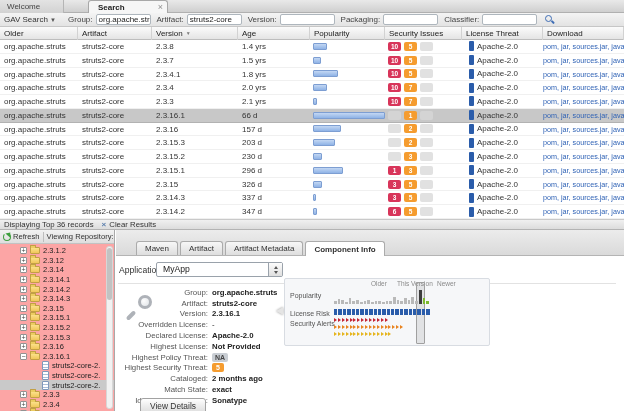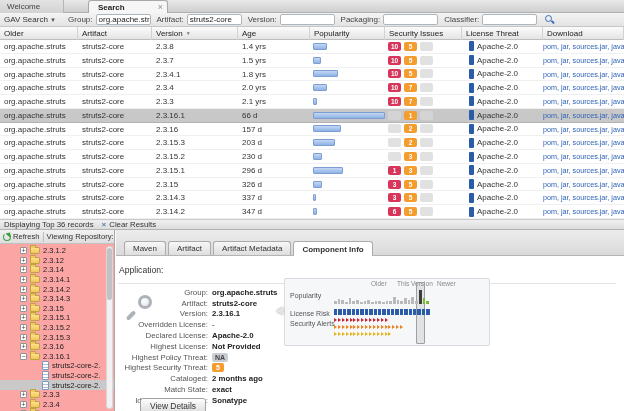--- a/index.html
+++ b/index.html
@@ -91,21 +91,21 @@
   .file{flex:none;width:7px;height:9px;margin:0 3px 0 42px;border:1px solid #7e98ba;border-radius:1px;
     background:repeating-linear-gradient(#fff 0 2px,#a9bdd6 2px 3px);}
   .tree-scroll{position:absolute;right:1px;top:16px;bottom:2px;width:7px;background:#f2f2f2;
     border:1px solid #d7d7d7;border-radius:3px;}
   .tree-scroll .thumb{position:absolute;left:0;right:0;top:1px;height:52px;background:#c2c2c2;border-radius:3px;}
 
   
   .detail-panel{position:absolute;left:116px;top:230px;right:0;bottom:0;background:#fff;overflow:hidden;}
   .dtabbar{position:absolute;left:0;top:0;right:0;height:26px;
     background:linear-gradient(#ececec,#dadada);border-bottom:1px solid #b4b4b4;
-    display:flex;align-items:flex-end;padding-left:8px;}
+    display:flex;align-items:flex-end;padding-left:20px;}
   .dtab{height:14px;line-height:14px;padding:0 8px;margin-right:2px;font-size:8px;color:#333;
     background:linear-gradient(#f7f7f7,#dedede);border:1px solid #ababab;border-bottom:none;
     border-radius:3px 3px 0 0;position:relative;white-space:nowrap;}
   .dtab.active{background:#fff;font-weight:bold;height:15px;line-height:15px;margin-bottom:-1px;z-index:2;}
   .detail-content{position:absolute;left:0;top:27px;right:0;bottom:0;background:#fff;}
   .app-label{position:absolute;left:3px;top:8px;font-size:8.6px;color:#333;}
   .app-select{position:absolute;left:40px;top:5px;width:127px;height:15px;background:#fff;
     border:1px solid #9aa2ab;border-radius:2px;font-size:8.6px;line-height:13px;padding-left:6px;color:#222;}
   .stepper{position:absolute;right:0;top:0;width:14px;height:13px;border-left:1px solid #9aa2ab;
     background:linear-gradient(#fcfcfc,#dfdfdf);display:flex;flex-direction:column;
@@ -552,20 +552,27 @@
 
   <div class="detail-panel">
     <div class="dtabbar" id="dtabbar">
         <div class="dtab">Maven</div>
         <div class="dtab">Artifact</div>
         <div class="dtab">Artifact Metadata</div>
         <div class="dtab active">Component Info</div>
       </div>
     <div class="detail-content">
       <span class="app-label">Application:</span>
+      <div class="app-select">
+        <span>MyApp</span>
+        <span class="stepper">
+            <span class="up"></span>
+            <span class="dn"></span>
+          </span>
+      </div>
       <div class="divider"></div>
       <div class="mag-big">
         <span class="lens"></span>
           <span class="handle"></span>
       </div>
       <div class="ci-fields" id="ci-fields">
           <div class="ci-row">
             <span class="ci-label">Group:</span>
             <span class="ci-value">org.apache.struts</span>
           </div>

